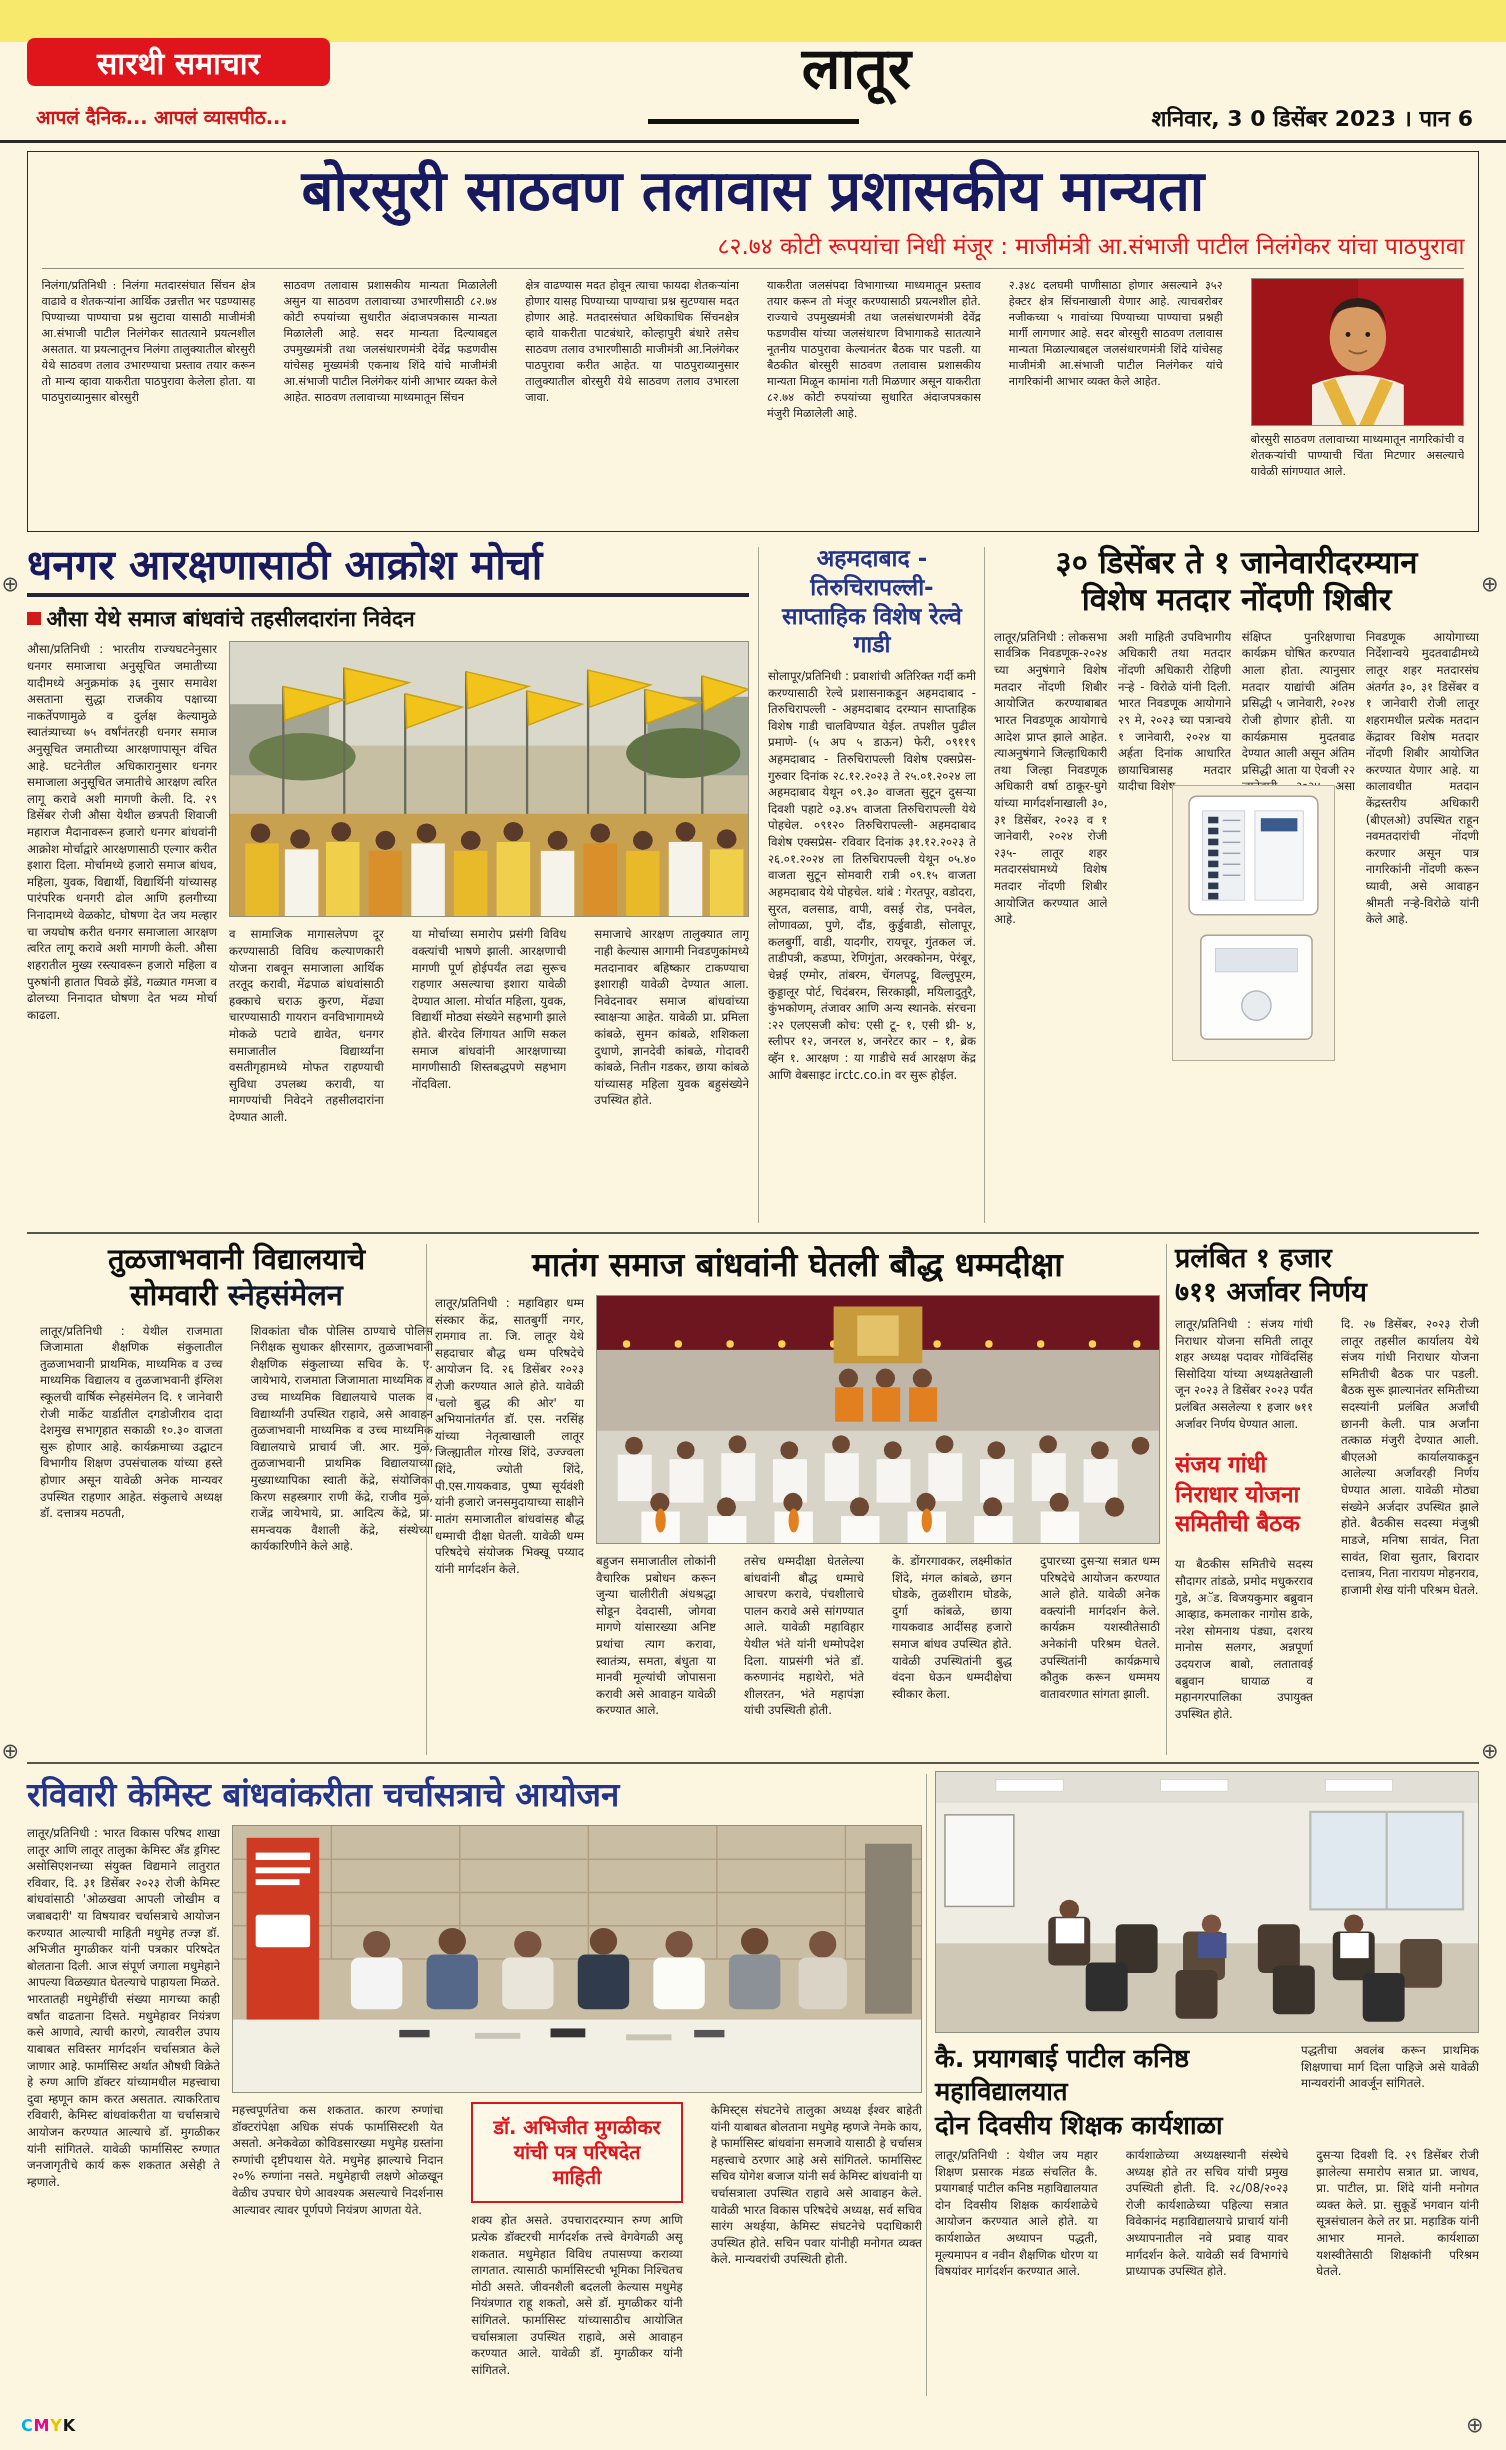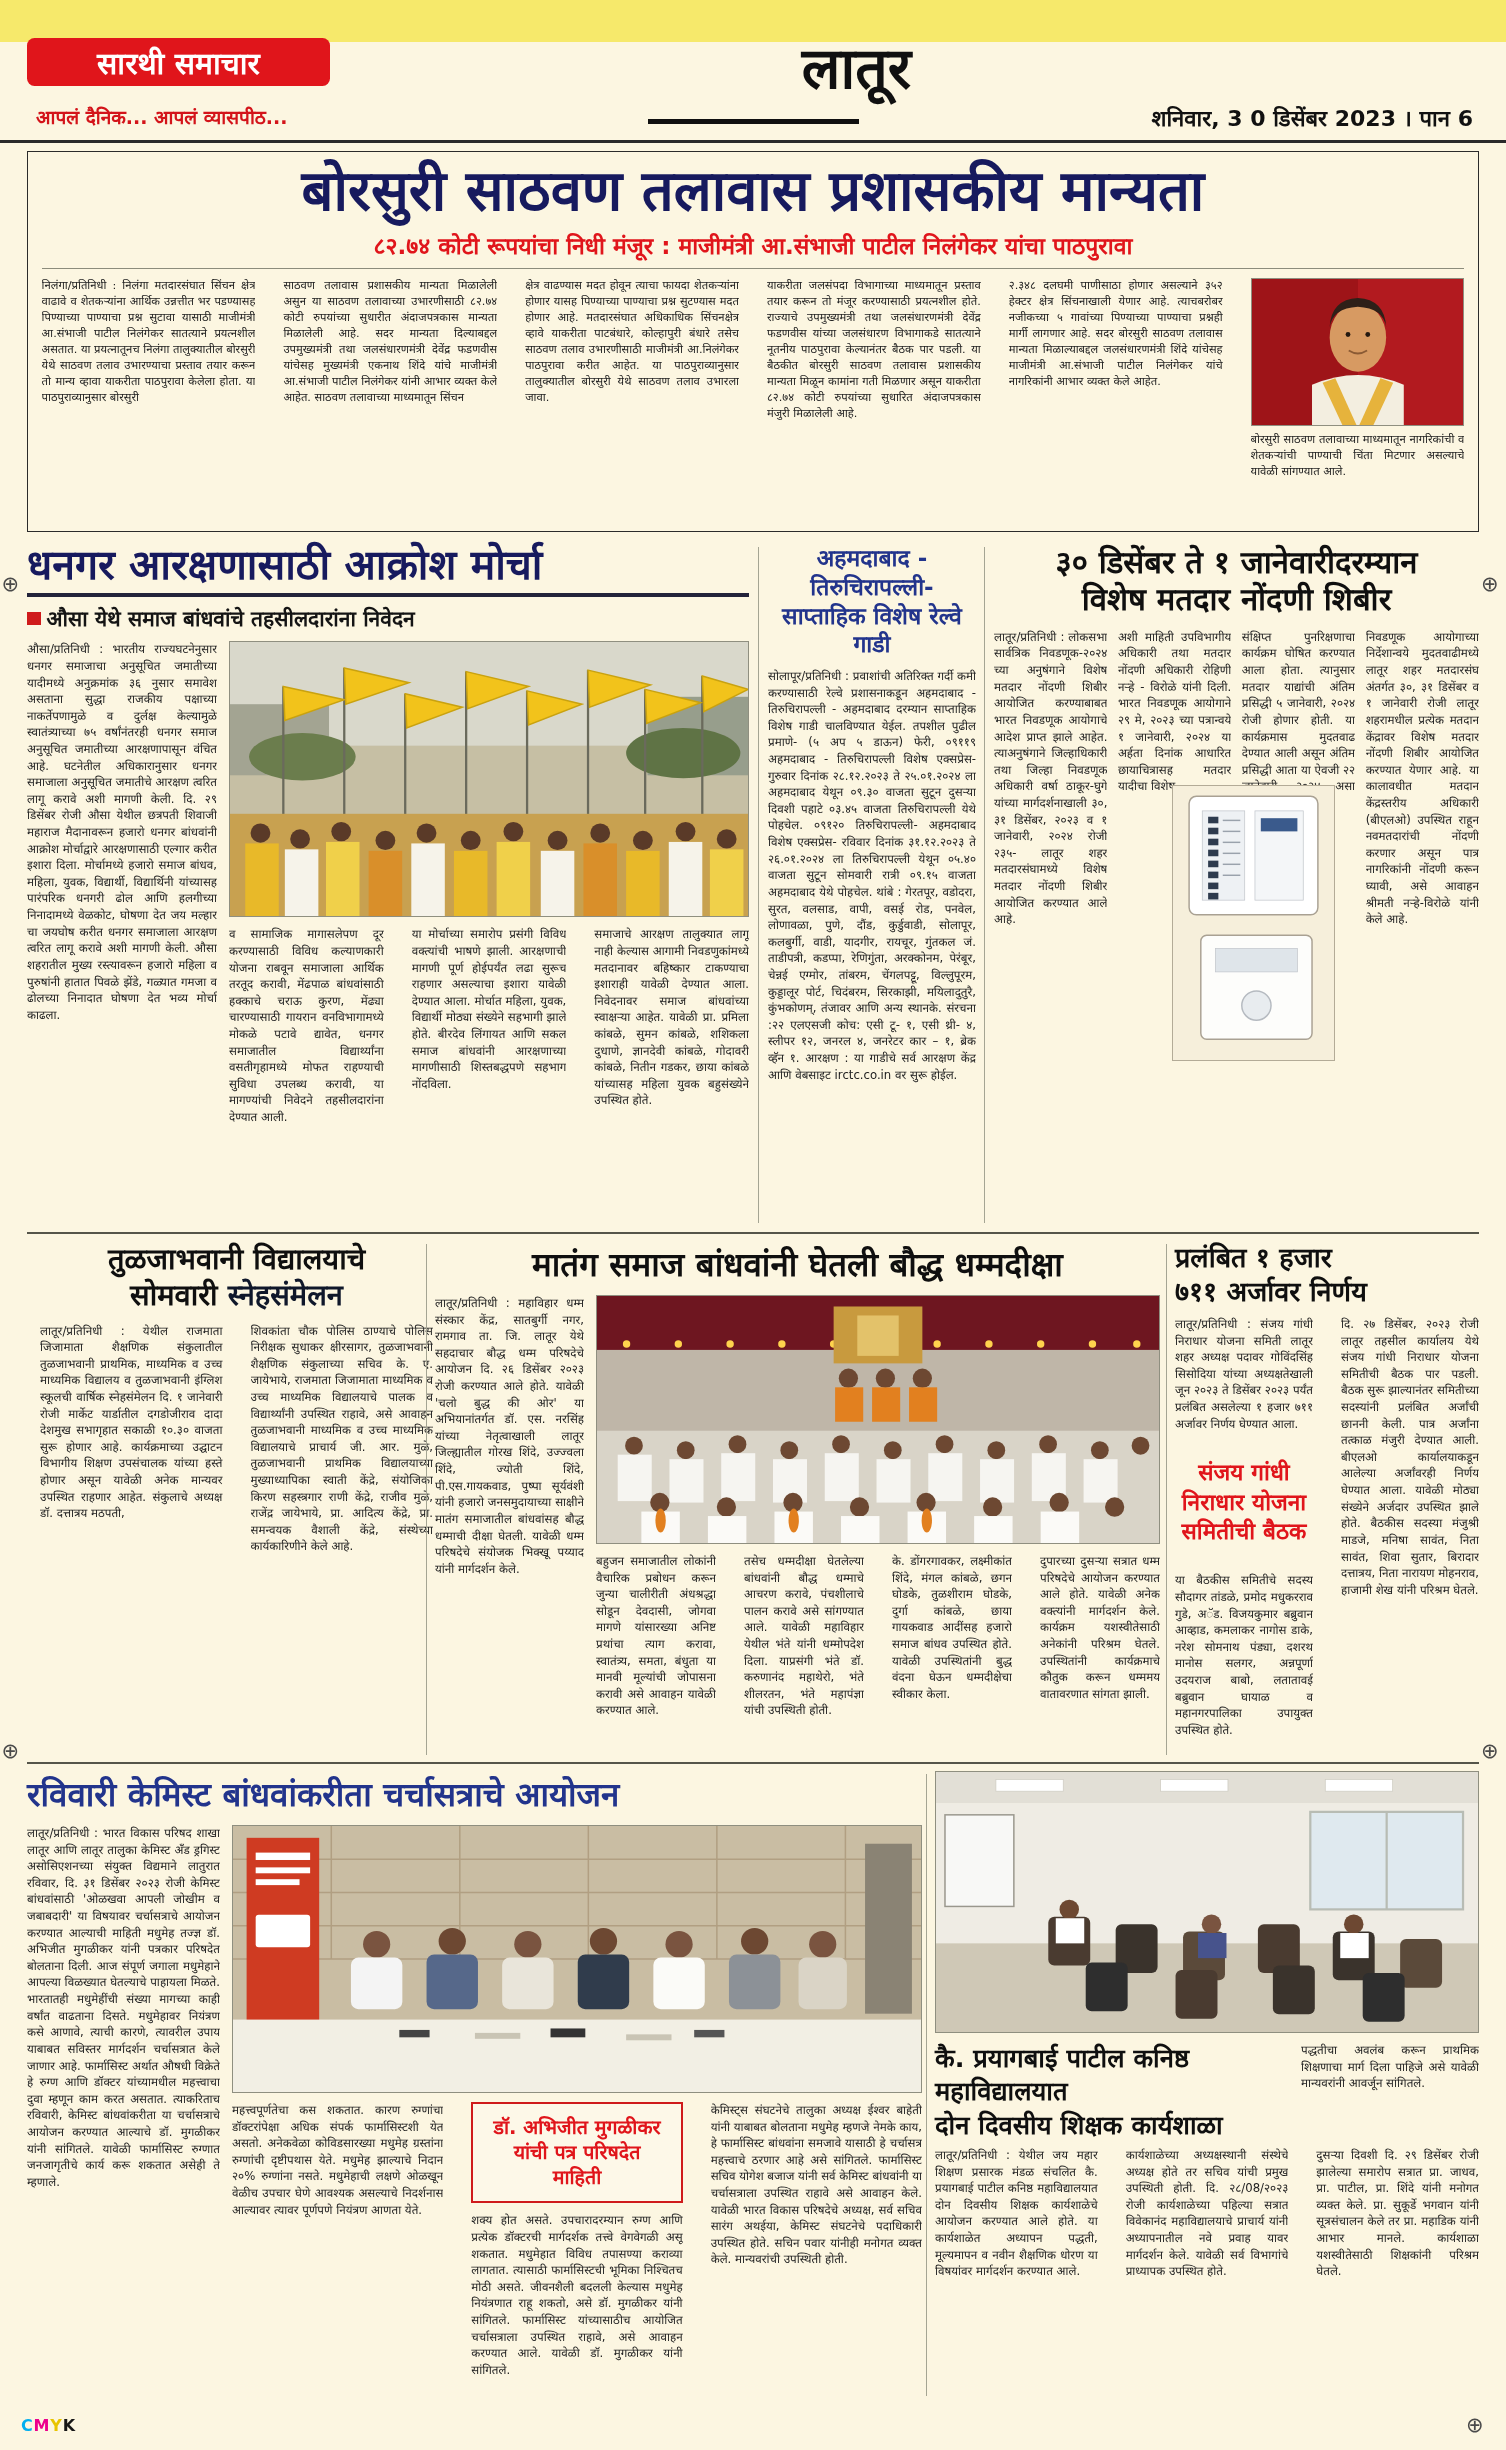--- a/index.html
+++ b/index.html
@@ -25,21 +25,21 @@
   .hrule{position:absolute;background:#55554a;height:1.5px}
   .vrule{position:absolute;background:#a5a593;width:0.8px}
   .cols{display:flex;gap:28px}
   .col{flex:1;text-align:justify;font-size:11.7px;line-height:1.42;color:#222;overflow:hidden}
   .photo{overflow:hidden;border:0.8px solid #8f8f80;background:#ddd}
   .photo svg{display:block;width:100%;height:100%}
 
   
   .main-box{position:absolute;left:27px;top:151px;width:1452px;height:381px;border:1.5px solid #2b2b2b;padding:7.5px 13.6px}
   .main-head{font-size:56px;font-weight:bold;color:#171a5e;text-align:center;line-height:1.1}
-  .main-sub{font-size:23px;font-weight:bold;color:#e0151b;text-align:center;margin-top:7.5px;padding-bottom:7.5px;border-bottom:0.8px solid #8c8c7c}
+  .main-sub{font-size:23px;font-weight:normal;color:#e0151b;text-align:right;margin-top:7.5px;padding-bottom:7.5px;border-bottom:0.8px solid #8c8c7c}
   .main-body{margin-top:9px;height:255px}
   .main-body .col{font-size:11.3px}
 
   
   .dh-head{font-size:41px;font-weight:bold;color:#171a5e;line-height:1.05}
   .dh-underline{height:3.8px;background:#23233a;margin:6px 0 7.5px 0;width:100%}
   .dh-sub{font-size:21px;font-weight:bold;color:#141414;display:flex;align-items:center;gap:6px;margin-bottom:9px}
   .redsq{width:13.6px;height:13.6px;background:#cf1b1b;display:inline-block}
 
   
@@ -47,21 +47,21 @@
 
   
   .voter-head{font-size:31px;font-weight:bold;color:#0f0f0f;text-align:center;line-height:1.2;margin-bottom:10.5px}
   .evm{position:absolute;left:178px;top:241px;width:163px;height:276px;border:0.8px solid #b3ab97;background:#f6efdb}
 
   
   .tulja-head{font-size:29px;font-weight:bold;color:#0f0f0f;line-height:1.25;text-align:center;margin-bottom:9px}
   .red-word{color:#0f172a}
   .matang-head{font-size:33px;font-weight:bold;color:#0f0f0f;text-align:center;margin-bottom:9px}
   .pend-head{font-size:27px;font-weight:bold;color:#0f0f0f;line-height:1.25;margin-bottom:7.5px}
-  .pend-red{font-size:22.6px;font-weight:bold;color:#e0151b;line-height:1.3;margin:26px 0;text-align:center}
+  .pend-red{font-size:22.6px;font-weight:bold;color:#e0151b;line-height:1.3;margin:18px 0;text-align:left}
 
   
   .chem-head{font-size:33px;font-weight:bold;color:#22348c;margin-bottom:9px}
   .abox{border:2.3px solid #cf1b1b;padding:10.5px 7.5px;text-align:center;color:#e0151b;font-weight:bold;font-size:19.6px;line-height:1.3;margin-bottom:9px;background:#fdf8e8}
   .work-head{font-size:25.6px;font-weight:bold;color:#0f0f0f;line-height:1.3}
 </style>
 </head>
 <body>
 
 <div class="page">

